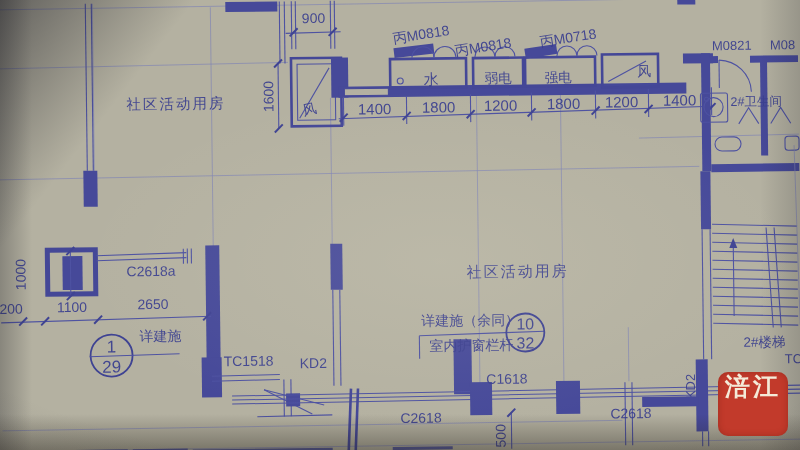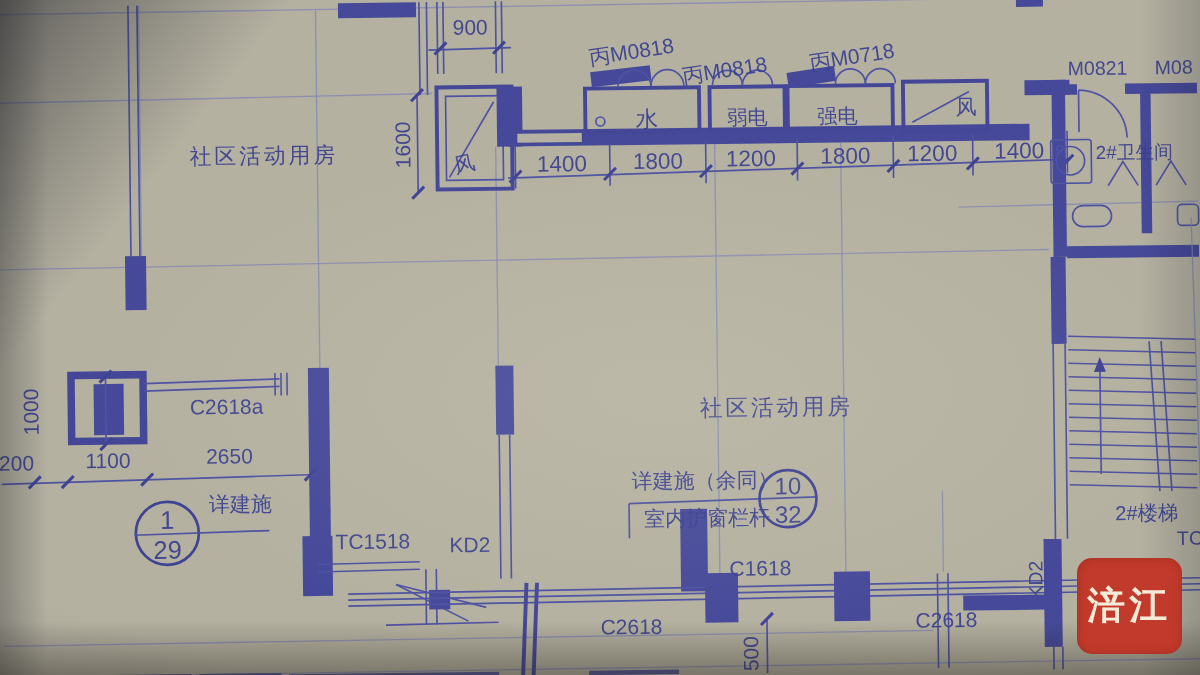--- a/index.html
+++ b/index.html
@@ -24,21 +24,21 @@
       linear-gradient(0deg, rgba(35,30,22,0.40) 0%, rgba(0,0,0,0) 8%),
       linear-gradient(90deg, rgba(22,22,30,0.28) 0%, rgba(0,0,0,0) 4%),
       linear-gradient(270deg, rgba(22,22,30,0.18) 0%, rgba(0,0,0,0) 5%);
   }
   .stamp{
     position:absolute;left:718px;top:372px;width:70px;height:64px;
     background:#c23a2b;border-radius:10px;
     color:#f4ead8;font-weight:700;font-size:25px;line-height:29px;
     text-align:center;letter-spacing:3px;
     box-shadow:0 0 6px rgba(120,30,20,.45) inset;
-    display:flex;flex-direction:column;justify-content:center;
+    display:flex;flex-direction:row;justify-content:center;
   }
 </style>
 </head>
 <body>
 
 <div class="photo">
 <svg width="800" height="450" viewBox="0 0 800 450">
  <g transform="rotate(-0.7 400 225)">
 
   <g>

